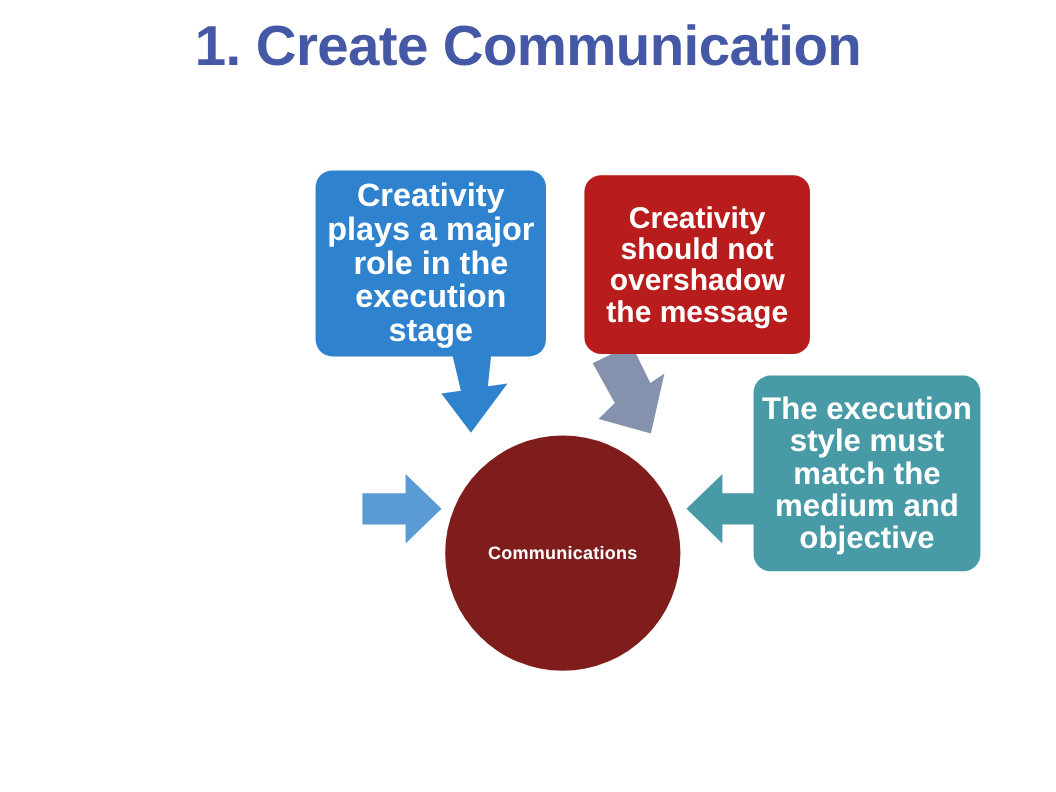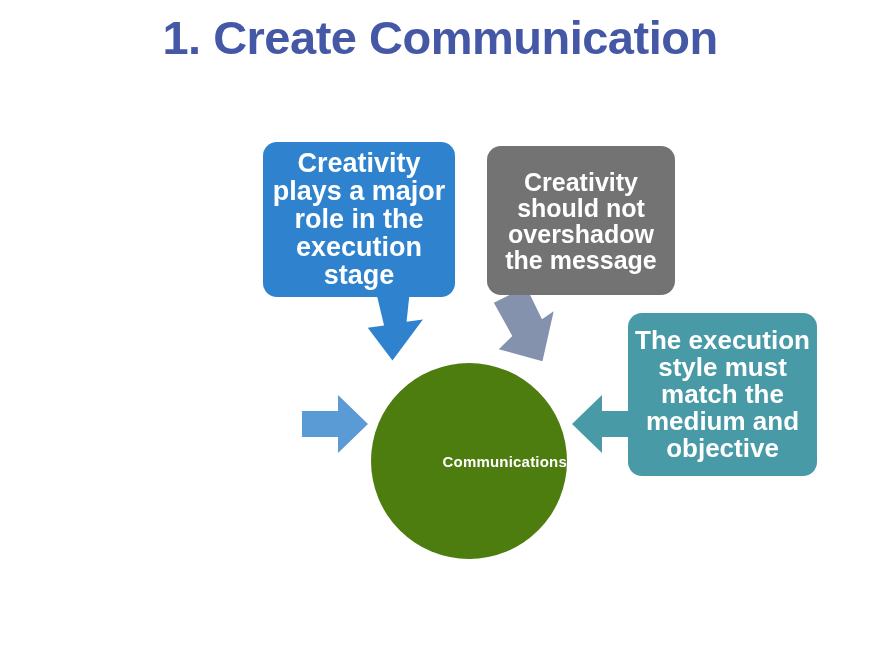--- a/index.html
+++ b/index.html
@@ -60,21 +60,21 @@
     font-size: 27px;
   }
   #node-1 .node-text { margin-top: -1px; }
 
   
   #node-2 {
     left: 487px;
     top: 146px;
     width: 188px;
     height: 149px;
-    background: #737373;
+    background: #b91c1c;
     font-size: 25px;
   }
 
   
   #node-3 {
     left: 122px;
     top: 309px;
     width: 188px;
     height: 160px;
     background: #5B9BD5;
@@ -92,24 +92,24 @@
   }
 
   
   #center-circle {
     position: absolute;
     left: 371px;
     top: 363px;
     width: 196px;
     height: 196px;
     border-radius: 50%;
-    background: #4d7c0f;
+    background: #7f1d1d;
     display: flex;
     align-items: center;
-    justify-content: flex-end;
+    justify-content: center;
   }
   #center-circle .circle-text {
     color: #ffffff;
     font-size: 15px;
     font-weight: bold;
     text-align: center;
     letter-spacing: 0.2px;
   }
 
   

